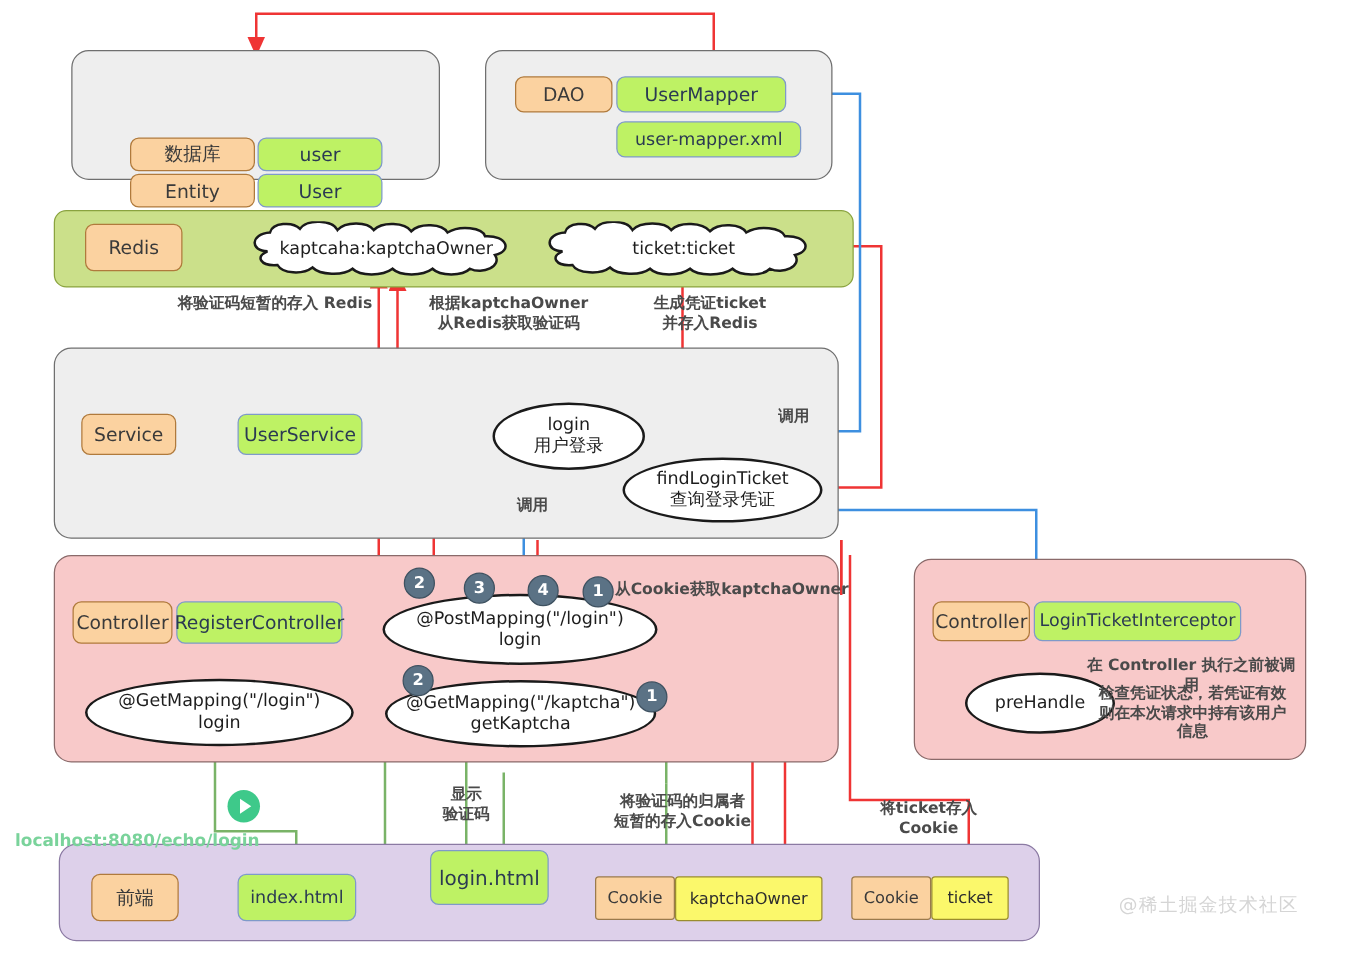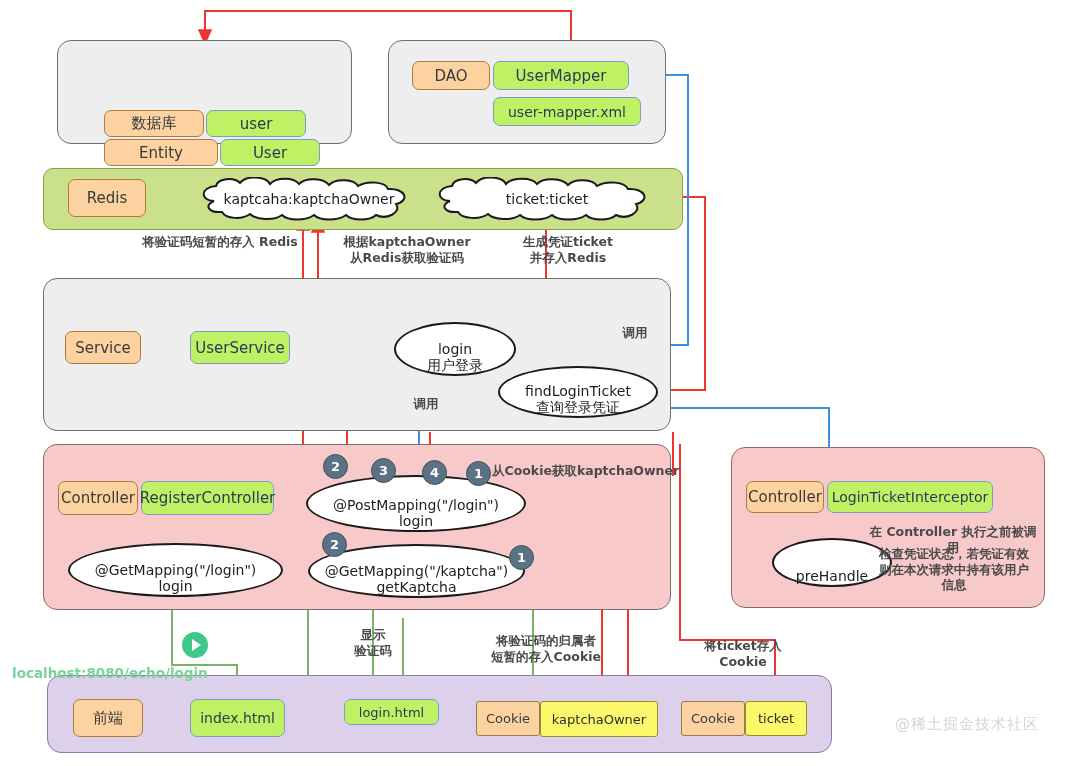--- a/index.html
+++ b/index.html
@@ -16,21 +16,21 @@
        font-size:15px;color:#3a3a3a;white-space:nowrap;padding:0 10px;}
   .tag-orange{background:#fbd2a0;border:1.4px solid #b07a3c;border-radius:7px;}
   .tag-blue{background:#bef264;border:1.4px solid #7f9ac9;border-radius:7px;color:#2b3a52;}
   .tag-yellow{background:#fbf86b;border:1.4px solid #9a8d2e;border-radius:3px;color:#2e2e2e;}
   .tag-orange-sq{background:#fbd2a0;border:1.4px solid #9a7a4c;border-radius:3px;color:#3a3a3a;}
 
   .stackbox{position:absolute;display:flex;flex-direction:column;}
   .stackrow{display:flex;}
 
   .ell{position:absolute;background:#fff;border:2.2px solid #1a1a1a;border-radius:50%;
-       display:flex;flex-direction:column;align-items:center;justify-content:flex-end;
+       display:flex;flex-direction:column;align-items:center;justify-content:center;
        font-size:14px;color:#1d1d1d;line-height:1.18;text-align:center;z-index:6;}
 
   .cloud{position:absolute;z-index:6;display:flex;align-items:center;justify-content:center;}
   .cloud span{position:relative;z-index:3;font-size:14px;color:#1d1d1d;}
 
   .note{position:absolute;font-size:12.5px;color:#4a4a4a;font-weight:bold;line-height:1.25;
         text-align:center;white-space:pre-line;z-index:7;}
   .note-l{text-align:left;}
 
   .badge{position:absolute;width:23px;height:23px;border-radius:50%;background:#5b7285;
@@ -108,21 +108,21 @@
     </g>
   </svg>
 
   <div class="panel panel-gray" style="left:57px;top:40px;width:295px;height:104px;"></div>
   <div class="stackbox" style="left:104px;top:62px;margin-top:48px;">
     <div class="stackrow">
       <div class="tag tag-orange" style="width:100px;height:27px;">数据库</div>
       <div class="tag tag-blue" style="width:100px;height:27px;margin-left:2px;">user</div>
     </div>
     <div class="stackrow" style="margin-top:2px;">
-      <div class="tag tag-orange" style="width:114px;height:27px;">Entity</div>
+      <div class="tag tag-orange" style="width:100px;height:27px;">Entity</div>
       <div class="tag tag-blue" style="width:100px;height:27px;margin-left:2px;">User</div>
     </div>
   </div>
 
   <div class="panel panel-gray" style="left:388px;top:40px;width:278px;height:104px;"></div>
   <div class="tag tag-orange" style="position:absolute;left:412px;top:61px;width:78px;height:29px;">DAO</div>
   <div class="tag tag-blue" style="position:absolute;left:493px;top:61px;width:136px;height:29px;">UserMapper</div>
   <div class="tag tag-blue" style="position:absolute;left:493px;top:97px;width:148px;height:29px;font-size:14px;">user-mapper.xml</div>
 
   <div class="panel panel-green" style="left:43px;top:168px;width:640px;height:62px;border-radius:10px;"></div>
@@ -224,21 +224,21 @@
   <div class="note" style="left:313px;top:627px;width:120px;">显示
 验证码</div>
   <div class="note" style="left:456px;top:633px;width:180px;">将验证码的归属者
 短暂的存入Cookie</div>
   <div class="note" style="left:678px;top:638px;width:130px;">将ticket存入
 Cookie</div>
 
   <div class="panel panel-purple" style="left:47px;top:675px;width:785px;height:78px;"></div>
   <div class="tag tag-orange" style="position:absolute;left:73px;top:699px;width:70px;height:38px;">前端</div>
   <div class="tag tag-blue" style="position:absolute;left:190px;top:699px;width:95px;height:38px;font-size:14px;">index.html</div>
-  <div class="tag tag-blue" style="position:absolute;left:344px;top:699px;width:95px;height:26px;font-size:13px;">login.html</div>
+  <div class="tag tag-blue" style="position:absolute;left:344px;top:680px;width:95px;height:44px;font-size:16px;">login.html</div>
 
   <div class="tag tag-orange-sq" style="position:absolute;left:476px;top:701px;width:64px;height:35px;font-size:13px;">Cookie</div>
   <div class="tag tag-yellow" style="position:absolute;left:540px;top:701px;width:118px;height:36px;font-size:13px;">kaptchaOwner</div>
 
   <div class="tag tag-orange-sq" style="position:absolute;left:681px;top:701px;width:64px;height:35px;font-size:13px;">Cookie</div>
   <div class="tag tag-yellow" style="position:absolute;left:745px;top:701px;width:62px;height:35px;font-size:13px;">ticket</div>
 
   <div class="watermark" style="left:895px;top:715px;">@稀土掘金技术社区</div>
 
 </div>

